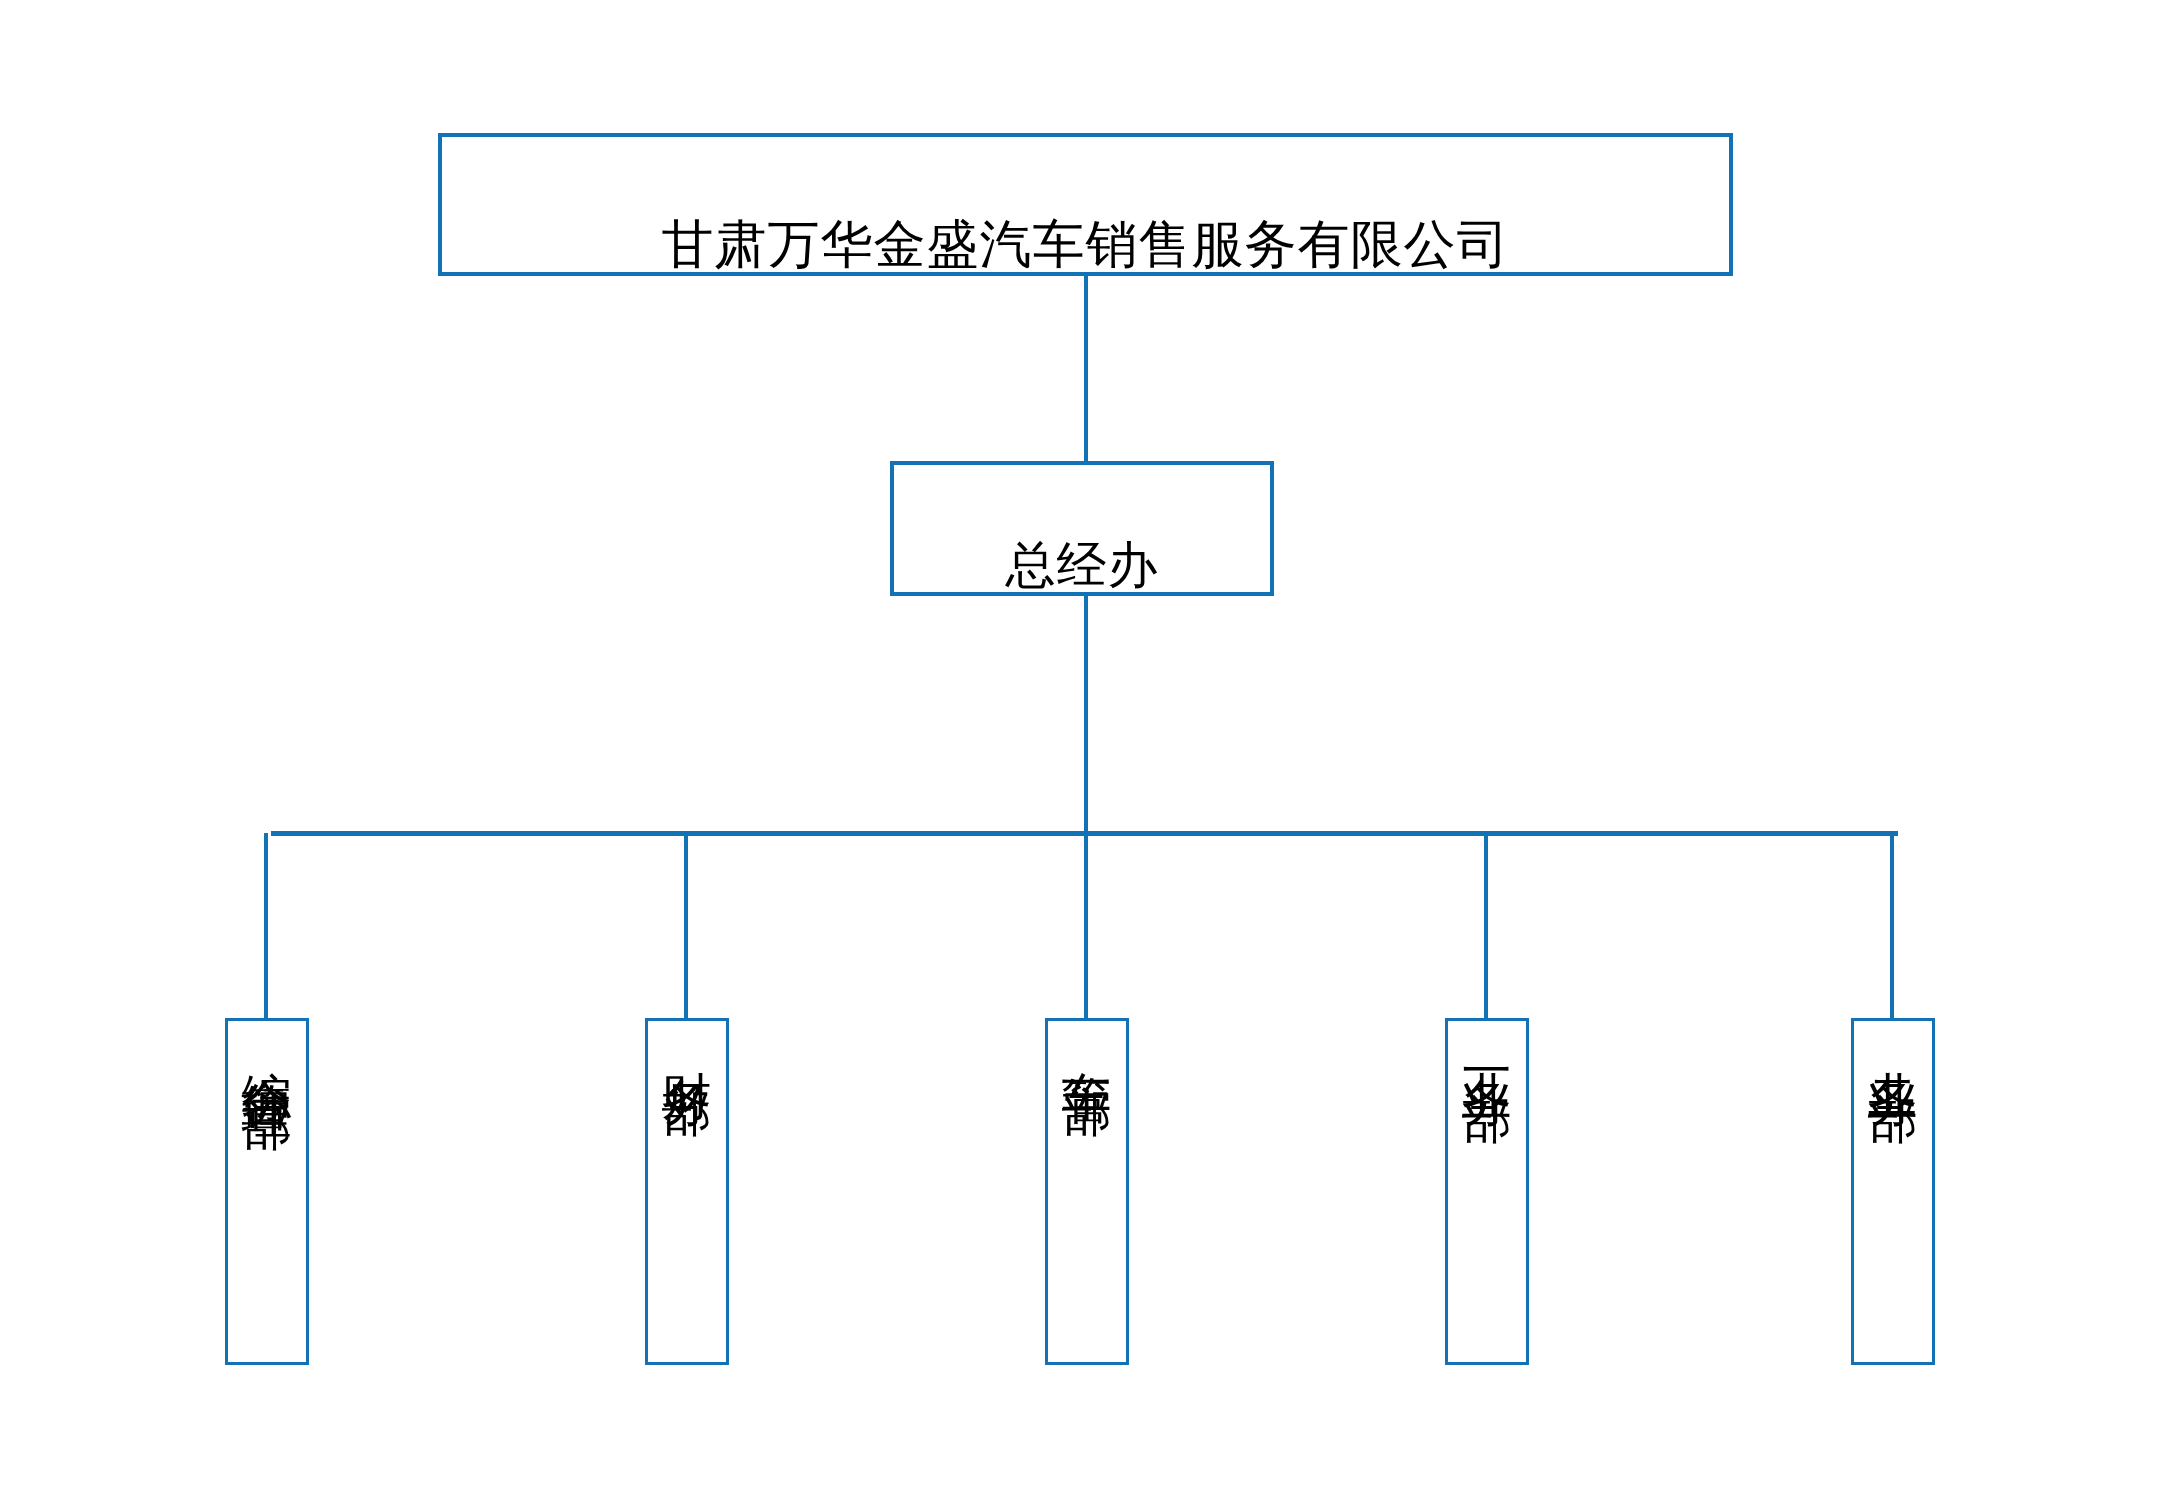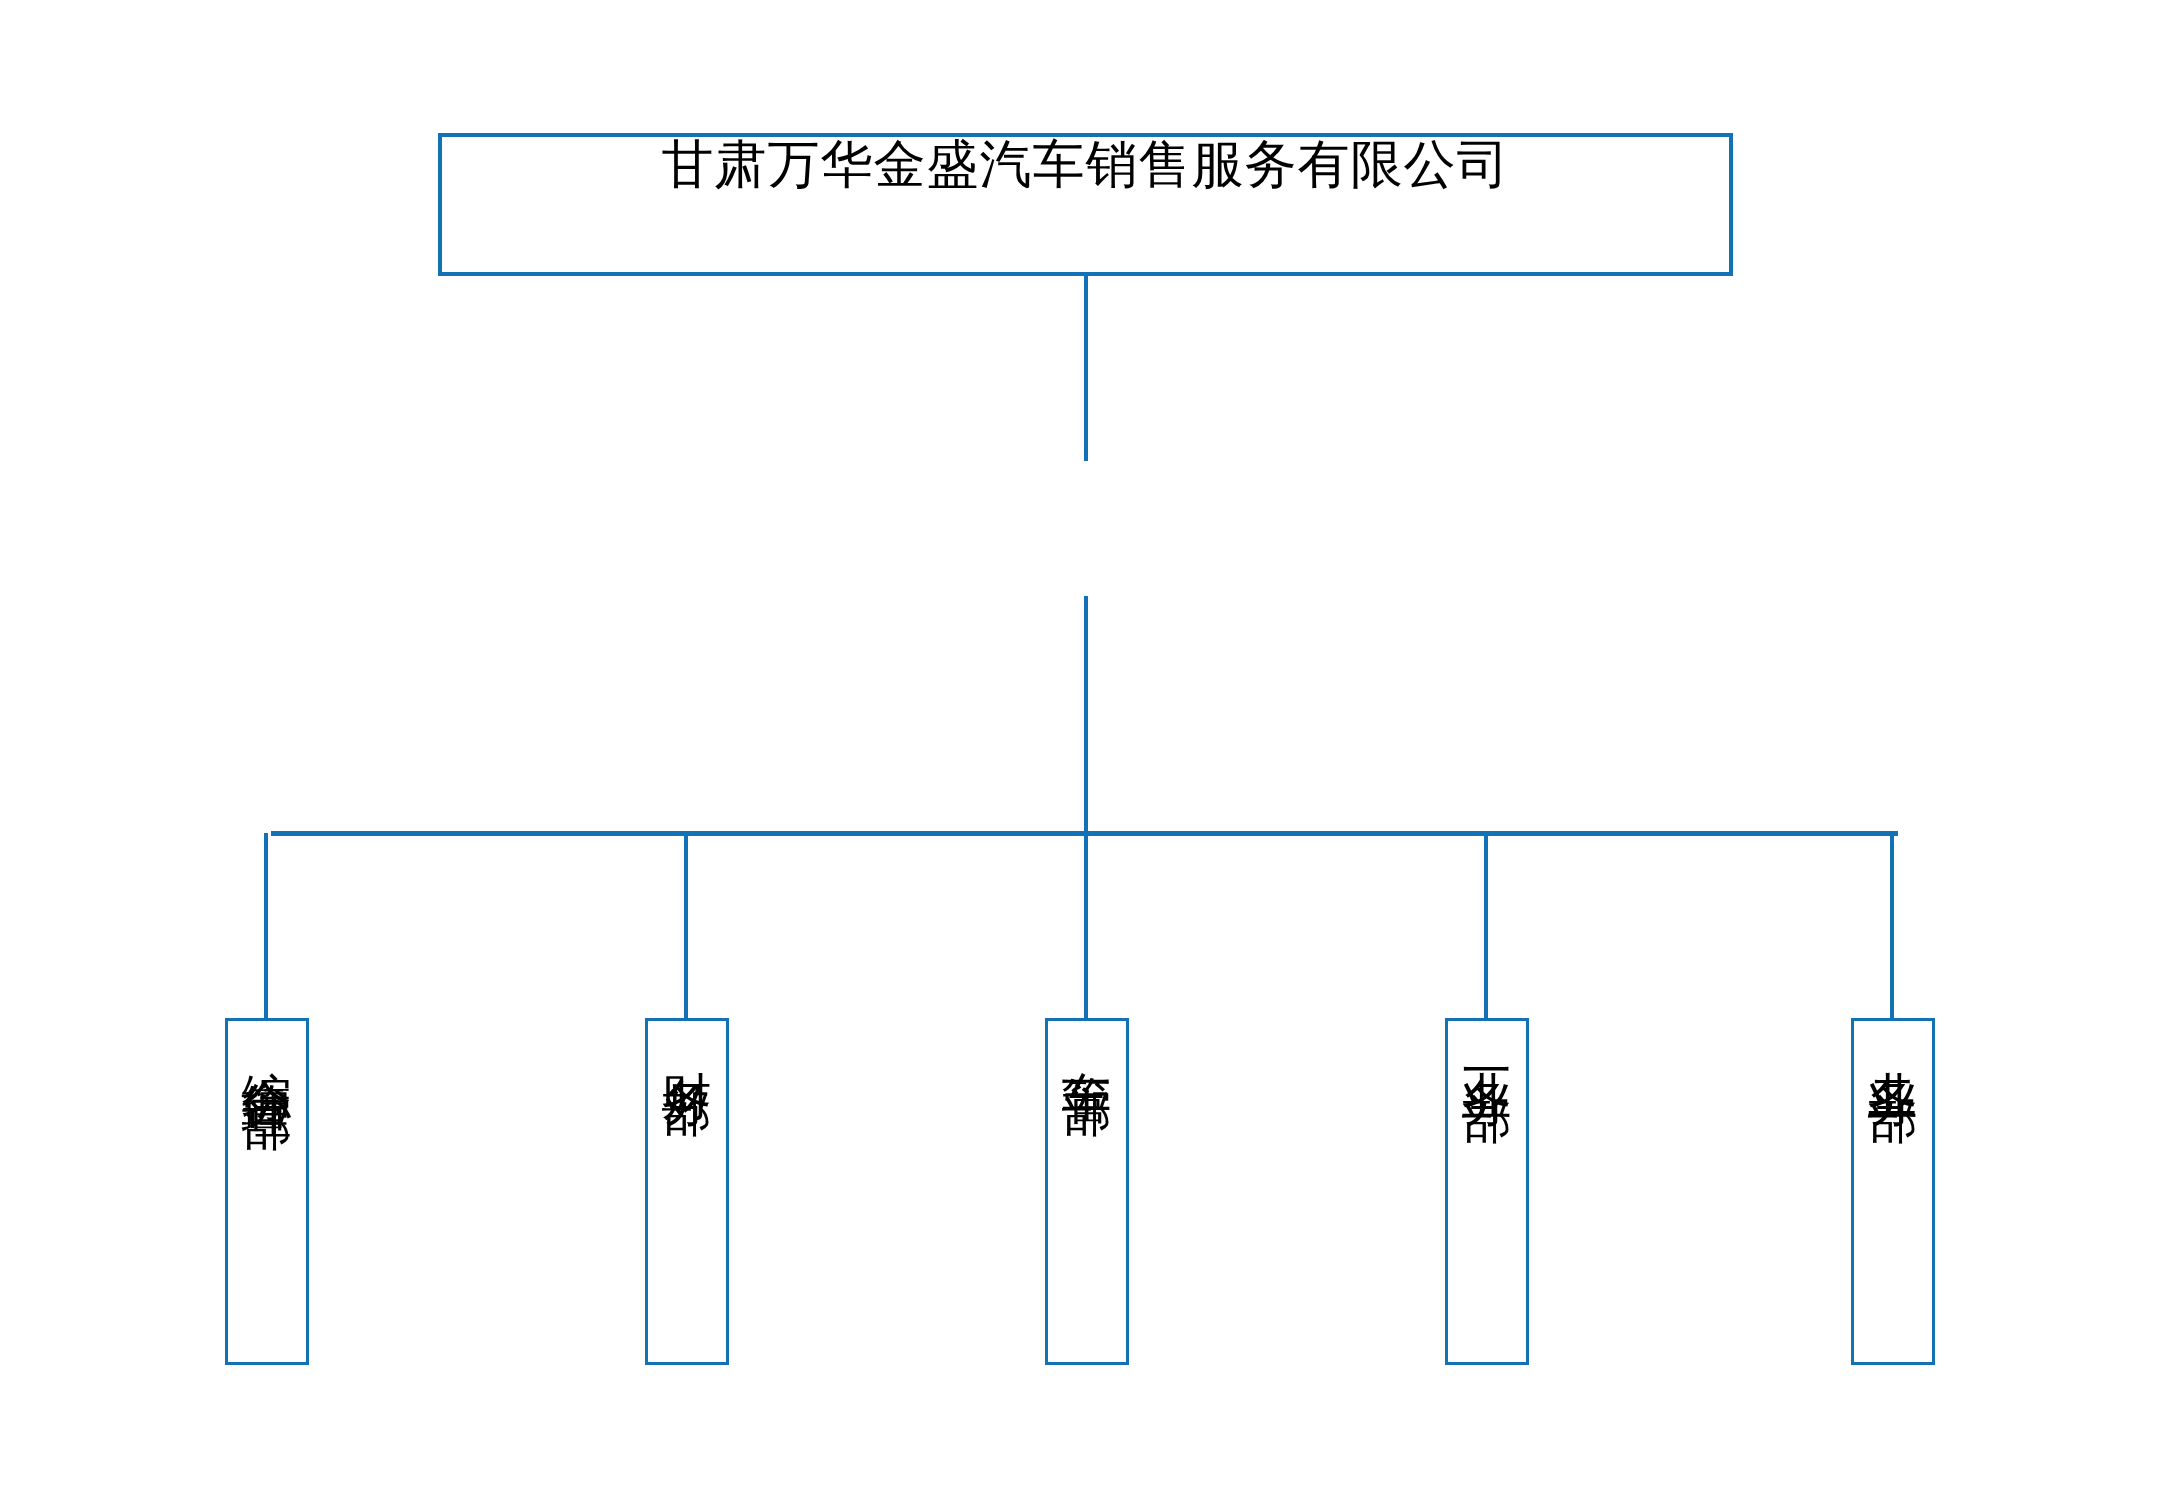--- a/index.html
+++ b/index.html
@@ -17,21 +17,21 @@
     height: 1500px;
     background: #ffffff;
     overflow: hidden;
   }
   .node-box {
     position: absolute;
     box-sizing: border-box;
     border: 4px solid #1272b5;
     background: #ffffff;
     display: flex;
-    align-items: flex-start;
+    align-items: flex-end;
     justify-content: center;
   }
   .node-label {
     color: #000000;
     white-space: nowrap;
     line-height: 1.06;
   }
 
   
   #node-root {
@@ -86,20 +86,23 @@
 <body>
 
 <div id="chart-canvas">
 
   <div class="node-box" id="node-root">
     <span class="node-label">甘肃万华金盛汽车销售服务有限公司</span>
   </div>
 
   <div class="conn conn-v" style="left:1084px; top:276px; height:185px;"></div>
 
+  <div class="node-box" id="node-gm">
+    <span class="node-label">总经办</span>
+  </div>
 
   <div class="conn conn-v" style="left:1084px; top:596px; height:240px;"></div>
 
   <div class="conn conn-h" style="left:271px; top:831px; width:1627px;"></div>
 
   <div class="conn conn-v" style="left:264px; top:833px; height:187px;"></div>
   <div class="conn conn-v" style="left:684px; top:833px; height:187px;"></div>
   <div class="conn conn-v" style="left:1084px; top:833px; height:187px;"></div>
   <div class="conn conn-v" style="left:1484px; top:833px; height:187px;"></div>
   <div class="conn conn-v" style="left:1890px; top:833px; height:187px;"></div>

